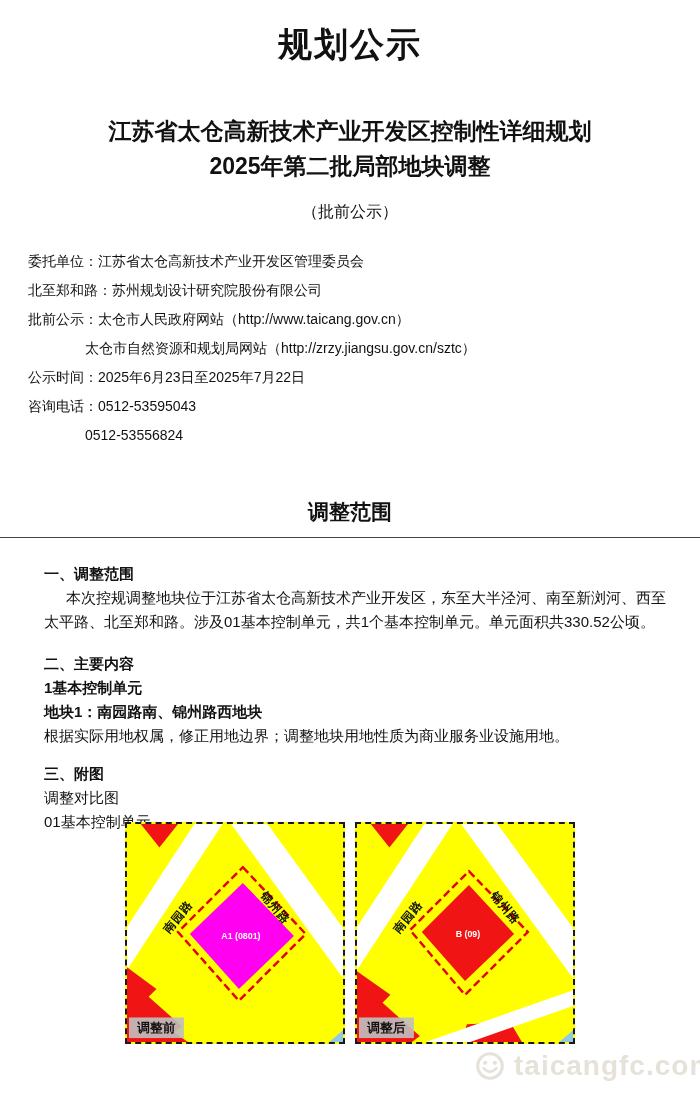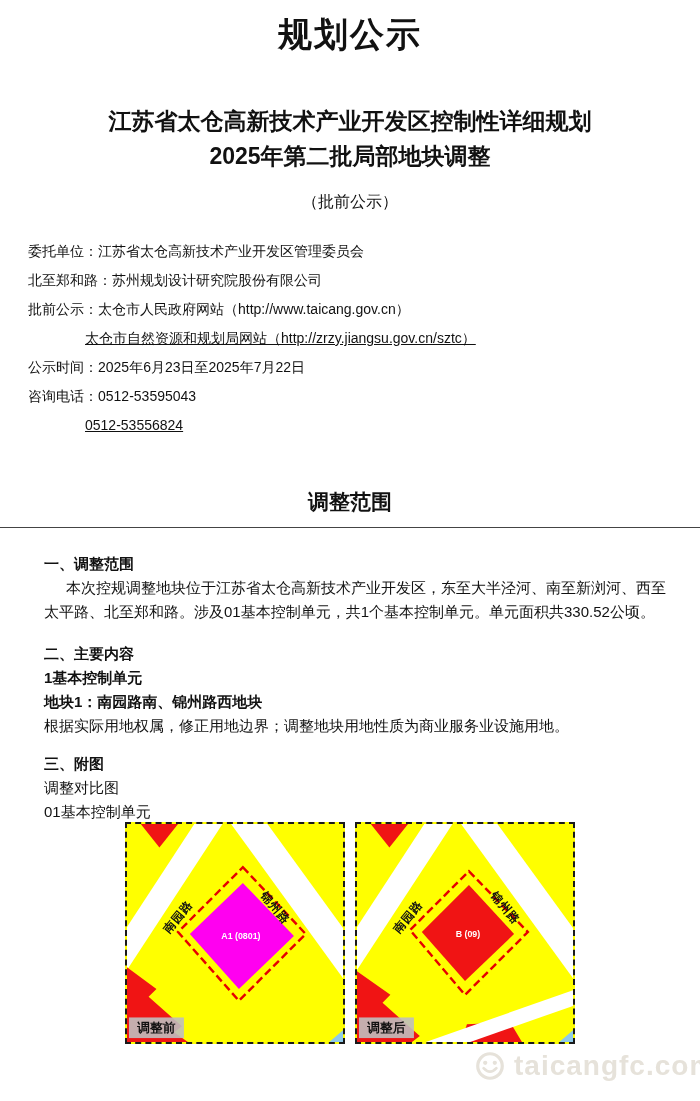--- a/index.html
+++ b/index.html
@@ -1,26 +1,26 @@
 <!DOCTYPE html>
 <html><head>
 <meta charset="utf-8">
 <style>
   html,body{margin:0;padding:0;}
   body{
     width:700px;height:1101px;position:relative;background:#ffffff;
     font-family:"Liberation Sans","DejaVu Sans",sans-serif;color:#111;
     overflow:hidden;
   }
-  .title{padding-top:14px;text-align:center;font-size:34px;font-weight:bold;letter-spacing:2px;line-height:40px;}
+  .title{padding-top:24px;text-align:center;font-size:34px;font-weight:bold;letter-spacing:2px;line-height:40px;}
   .subtitle{margin-top:50px;text-align:center;font-size:23px;font-weight:bold;line-height:35px;}
   .prenote{margin-top:18px;text-align:center;font-size:16px;}
   .info{margin:24px 30px 0 28px;font-size:14px;line-height:29px;}
   .info .row{white-space:nowrap;}
-  .info .row.cont{padding-left:57px;text-decoration:underline;}
+  .info .row.cont{padding-left:57px;}
   .content-header{margin-top:50px;text-align:center;font-size:21px;font-weight:bold;line-height:24px;}
   .divider{border:none;border-top:1px solid #444;margin:13px 0 0 0;}
   .sections{margin:24px 34px 0 44px;font-size:15px;line-height:24px;}
   .sec-heading{font-weight:bold;}
   .bold-line{font-weight:bold;}
   .para{text-indent:22px;}
   .sec-gap1{height:18px;}
   .sec-gap2{height:14px;}
   .map-wrap{
     position:absolute;top:822px;width:220px;height:222px;

